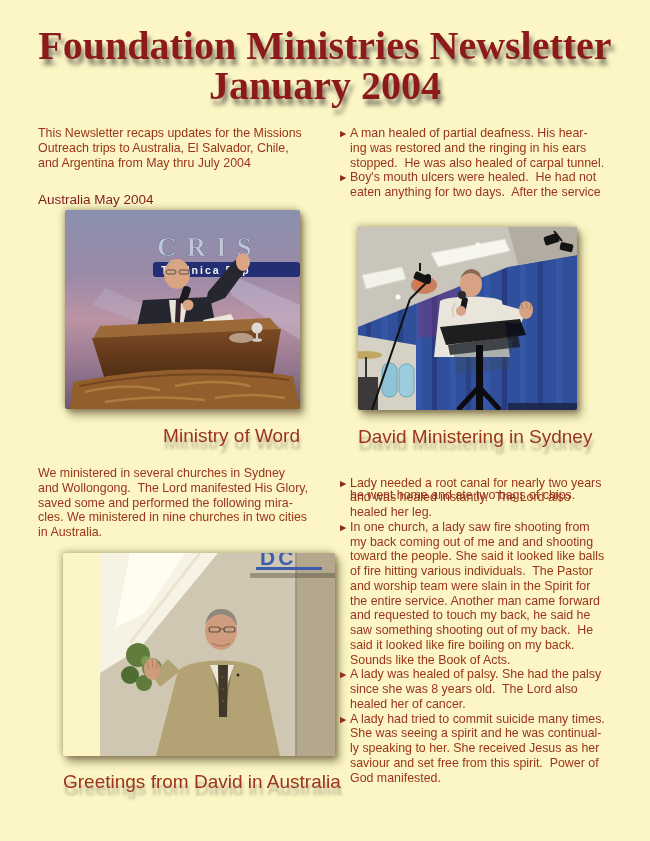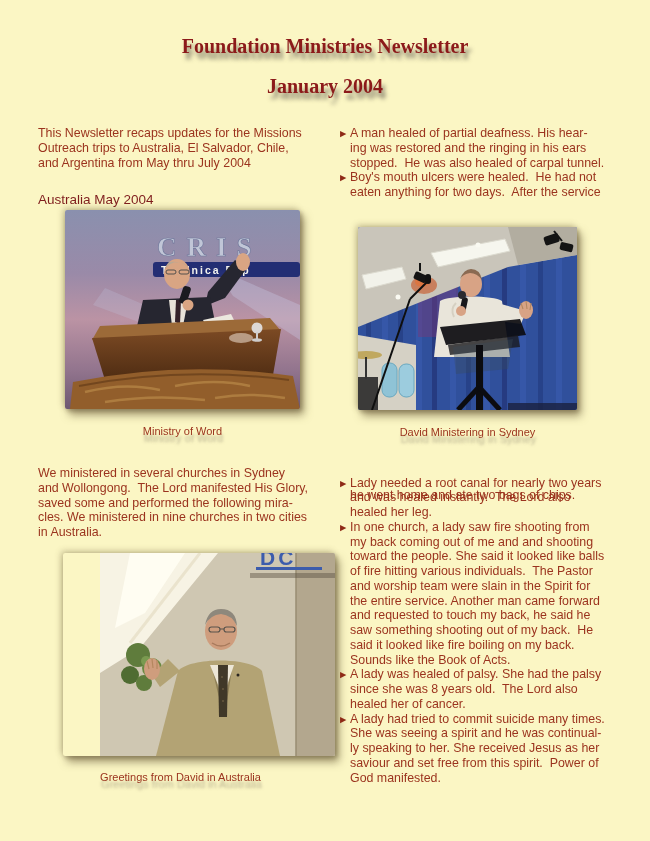--- a/index.html
+++ b/index.html
@@ -8,21 +8,21 @@
     width:650px;height:841px;
     background:#FBF6C4;
     overflow:hidden;
     font-family:"Liberation Sans", sans-serif;
   }
   .title{
     position:absolute;left:0;top:26px;width:650px;
     text-align:center;
     font-family:"Liberation Serif", serif;
     font-weight:bold;
-    font-size:20px;line-height:40px;
+    font-size:40px;line-height:40px;
     color:#8C1A1A;
     text-shadow:3px 6px 4px rgba(118,112,95,0.85);
   }
   .body-text{
     color:#9B331E;
     font-size:12.4px;line-height:14.75px;
     white-space:pre-wrap;
   }
   .col-left{position:absolute;left:38px;width:300px;}
   .col-right{position:absolute;left:338px;width:292px;}
@@ -32,22 +32,22 @@
   }
   .photo{
     position:absolute;
     border-radius:2px;
     box-shadow:4px 6px 9px rgba(92,78,46,0.55), -2px -2px 6px rgba(92,78,46,0.30), 2px 2px 4px rgba(92,78,46,0.35);
     overflow:hidden;
   }
   .photo svg{display:block;}
   .caption{
     position:absolute;
-    text-align:center;
-    color:#9B331E;font-size:11px;
+    text-align:right;
+    color:#9B331E;font-size:19px;
     text-shadow:1px 7px 3px rgba(138,130,108,0.6);
     white-space:nowrap;
   }
   .bullet-item{display:flex;}
   .bullet-marker{
     flex:none;width:12px;
     font-size:10.5px;line-height:14.75px;
     color:#8E2A16;
   }
   .bullet-text{flex:1;}

